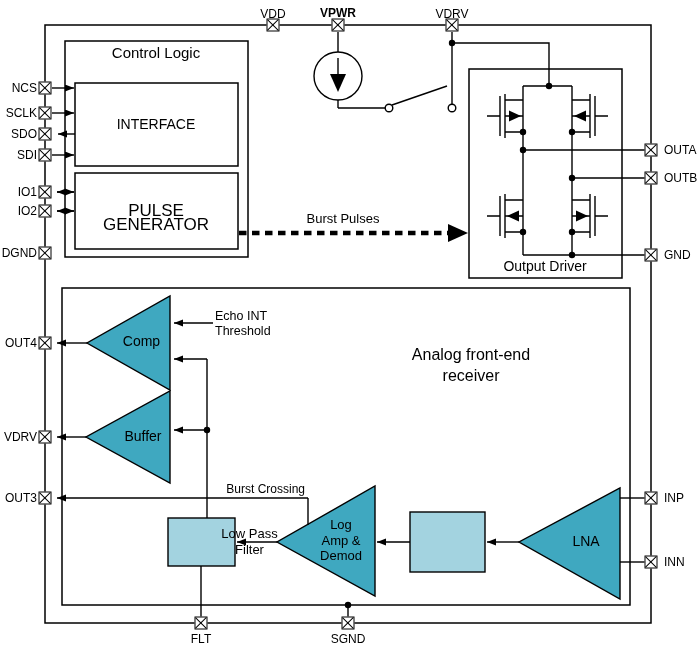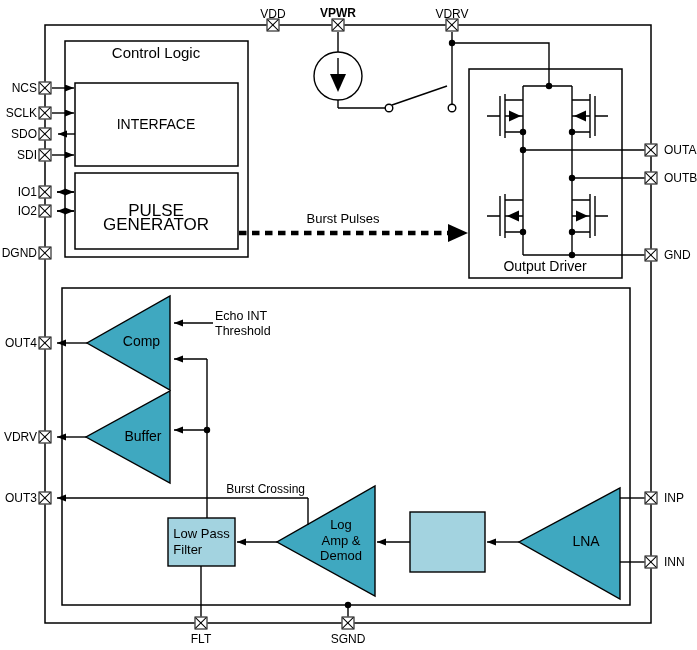--- a/index.html
+++ b/index.html
@@ -3,21 +3,21 @@
 <meta charset="utf-8">
 <style>
   :root{ --teal:#3FA8C0; --light-teal:#A3D3E0; --line:#000000; }
   html,body{margin:0;padding:0;background:#fff;}
   .stage{position:relative;width:697px;height:650px;background:#fff;overflow:hidden;
          font-family:"Liberation Sans",sans-serif;color:#000;}
   .stage svg{position:absolute;left:0;top:0;}
   .t{position:absolute;font-size:12px;line-height:14px;white-space:pre-line;}
   .c{text-align:center;} .r{text-align:right;}
   .flexbox{position:absolute;display:flex;align-items:center;justify-content:center;
-           white-space:pre-line;}
+           text-align:center;white-space:pre-line;padding-left:48px;}
   .pin{position:absolute;width:13px;height:13px;box-sizing:border-box;background:#fff;
        border:1.3px solid var(--line);transform:translate(-50%,-50%);}
   .pin::before,.pin::after{content:"";position:absolute;top:4.5px;left:-2.1px;width:14.6px;
        height:1.2px;background:var(--line);}
   .pin::before{transform:rotate(45deg);} .pin::after{transform:rotate(-45deg);}
 </style>
 </head>
 <body>
 
 <div class="stage">
@@ -189,20 +189,22 @@
   <div class="t" style="left:664px;top:491px">INP</div>
   <div class="t" style="left:664px;top:555px">INN</div>
 
   <div class="t c" style="left:180px;top:632px;width:42px">FLT</div>
   <div class="t c" style="left:326px;top:632px;width:44px">SGND</div>
 
   <div class="t c" style="left:91px;top:44px;width:130px;font-size:15px;line-height:17px">Control Logic</div>
   <div class="t c" style="left:106px;top:117px;width:100px;font-size:14px">INTERFACE</div>
   <div class="t c" style="left:78px;top:204px;width:156px;font-size:17px">PULSE GENERATOR</div>
   <div class="t c" style="left:495px;top:259px;width:100px;font-size:14px">Output Driver</div>
+  <div class="t c" style="left:391px;top:344px;width:160px;font-size:16px;line-height:21px">Analog front-end
+receiver</div>
   <div class="t c" style="left:113px;top:334px;width:57px;font-size:14px">Comp</div>
   <div class="t c" style="left:114px;top:429px;width:58px;font-size:14px">Buffer</div>
   <div class="t c" style="left:306px;top:517px;width:70px;font-size:13px;line-height:15.5px">Log
 Amp &amp;
 Demod</div>
   <div class="t c" style="left:556px;top:534px;width:60px;font-size:14px">LNA</div>
   <div class="flexbox" style="left:168px;top:518px;width:67px;height:48px;font-size:13px;line-height:16px">Low Pass
 Filter</div>
 
   <div class="t c" style="left:293px;top:212px;width:100px;font-size:13px">Burst Pulses</div>

